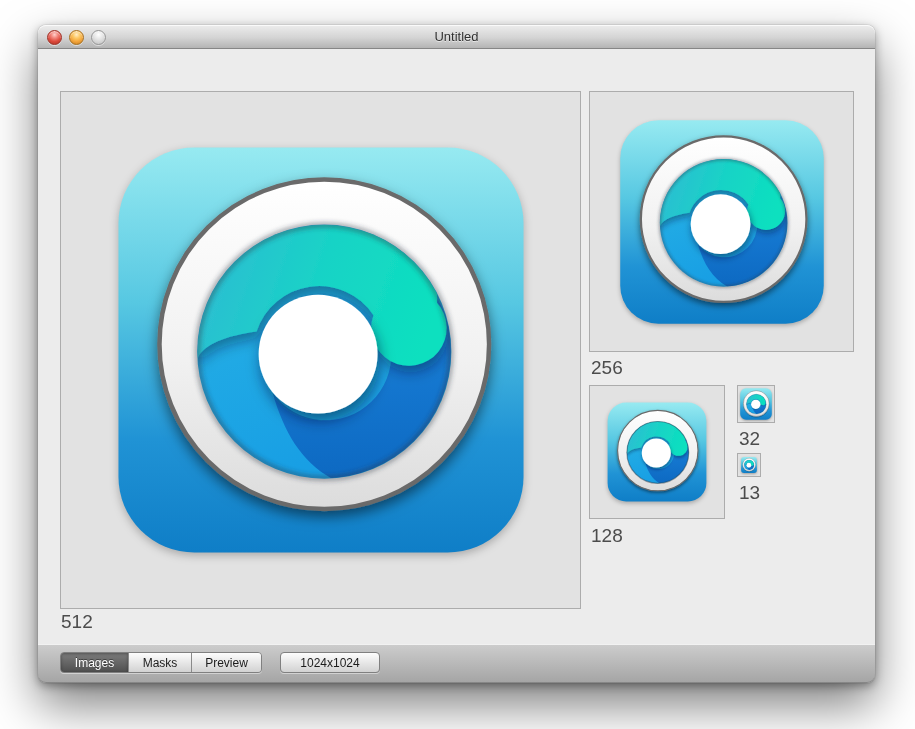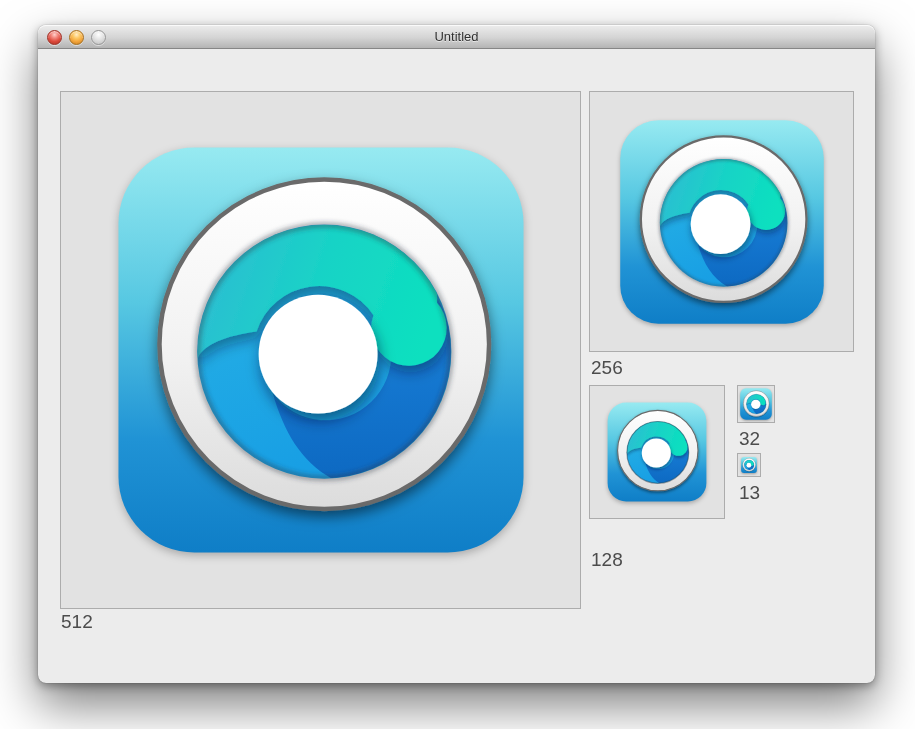--- a/index.html
+++ b/index.html
@@ -29,21 +29,21 @@
   .well{position:absolute;background:#e2e2e2;border:1px solid #acacac;
     display:flex;align-items:center;justify-content:center;box-sizing:border-box;}
   .well-512{left:22px;top:42px;width:521px;height:518px;}
   .well-256{left:551px;top:42px;width:265px;height:261px;}
   .well-128{left:551px;top:336px;width:136px;height:134px;}
   .well-32 {left:699px;top:336px;width:38px;height:38px;}
   .well-16 {left:699px;top:404px;width:24px;height:24px;}
   .sizelabel{position:absolute;font-size:19px;color:#4c4c4c;}
   .lab-512{left:23px;top:562px;text-align:right;}
   .lab-256{left:553px;top:308px;}
-  .lab-128{left:553px;top:500px;}
+  .lab-128{left:553px;top:476px;}
   .lab-32 {left:701px;top:379px;text-align:center;}
   .lab-16 {left:701px;top:433px;}
 
   .appicon{display:block;}
   .shadow-lg{filter:drop-shadow(0 3px 4px rgba(0,0,0,.25));}
   .shadow-md{filter:drop-shadow(0 2px 2px rgba(0,0,0,.25));}
   .shadow-sm{filter:drop-shadow(0 1px 1px rgba(0,0,0,.3));}
 
   
   .toolbar{position:absolute;left:0;right:0;bottom:0;height:38px;
@@ -180,15 +180,23 @@
 
       <div class="well well-16">
         <svg class="appicon shadow-sm" width="16" height="16">
           <use href="#icn" xlink:href="#icn"></use>
         </svg>
       </div>
       <div class="sizelabel lab-16">13</div>
 
     </div>
 
+    <div class="toolbar">
+      <div class="segmented">
+        <div class="segment seg-images sel">Images</div>
+        <div class="segment seg-masks">Masks</div>
+        <div class="segment seg-preview">Preview</div>
+      </div>
+      <div class="pushbutton">1024x1024</div>
+    </div>
 
   </div>
 </div>
 
 </body></html>

